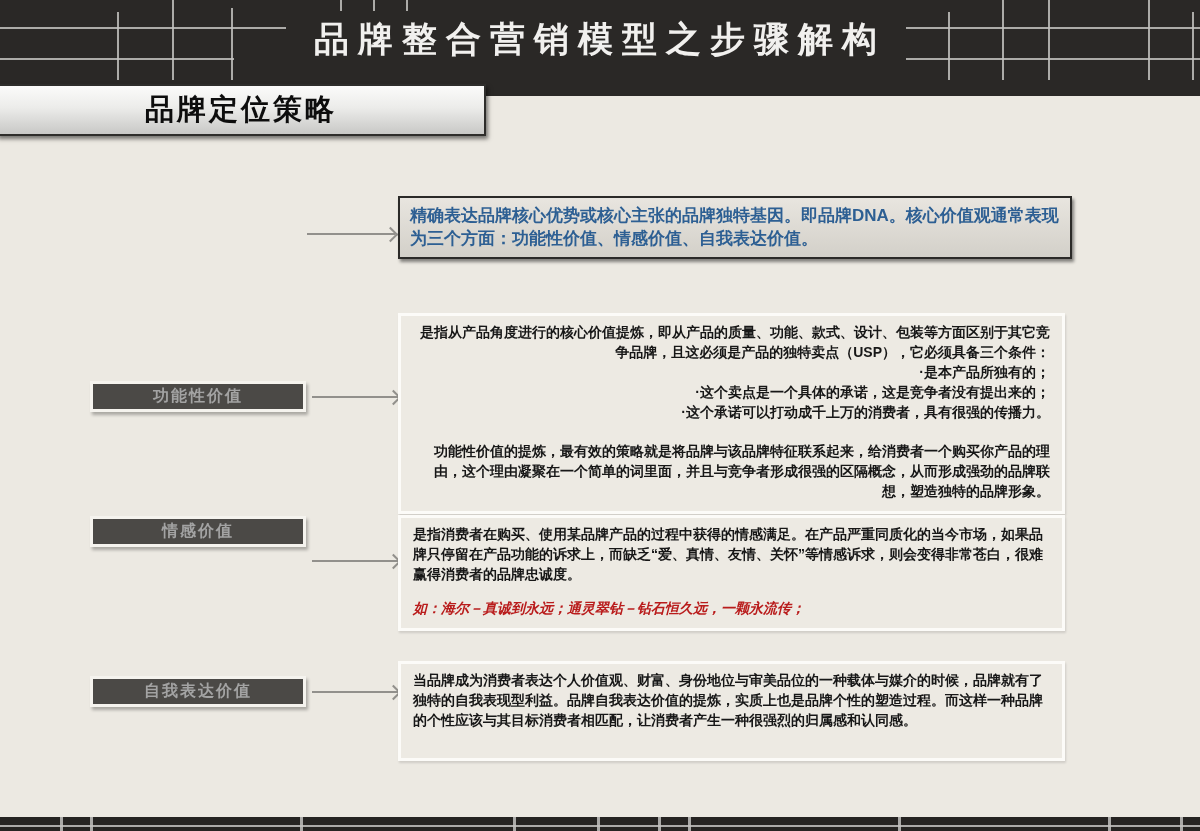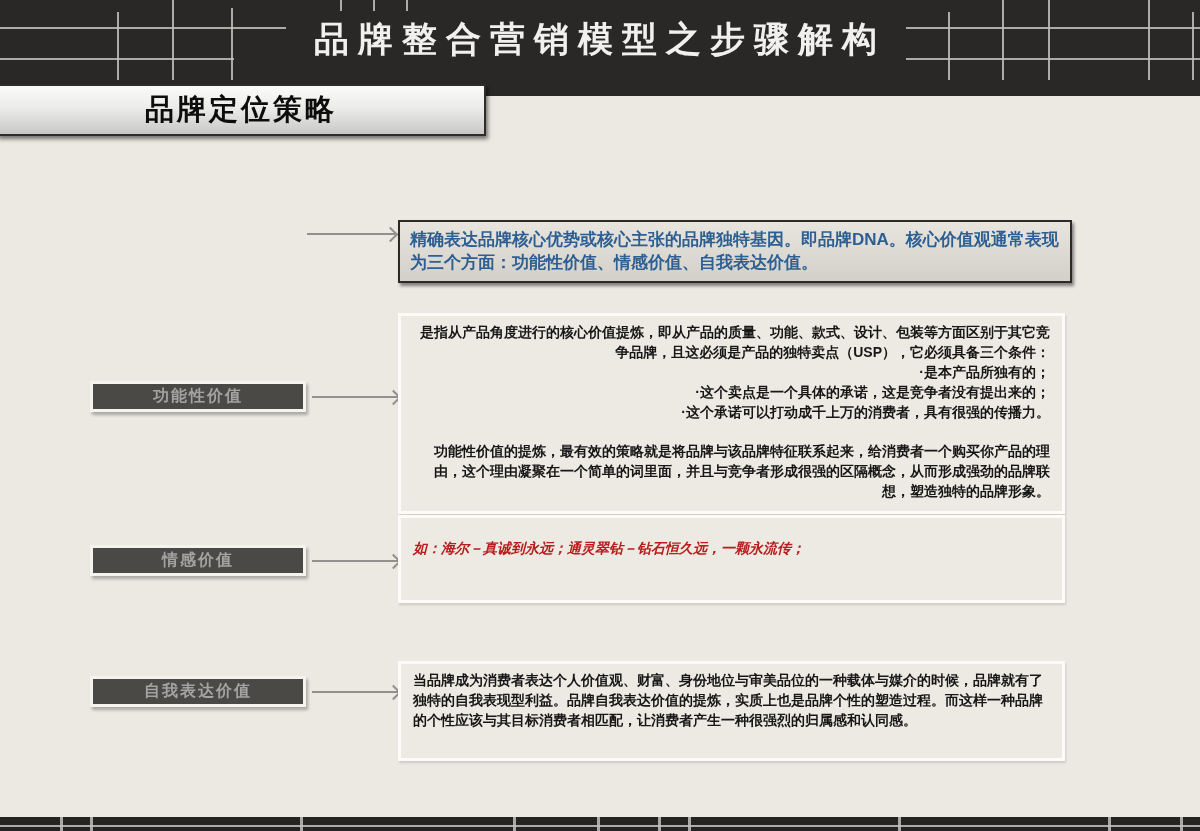--- a/index.html
+++ b/index.html
@@ -34,21 +34,21 @@
   .label-core{top:210px;width:205px;height:48px;background:#757270;color:#dddbd6;font-size:25px;}
   .label-small{width:216px;height:31px;background:#4b4946;color:#a3a3a3;font-size:16px;font-weight:600;}
   
   .arrow{position:absolute;border-top:2px solid #92908c;}
   .arrow::after{
     content:"";position:absolute;right:-1px;top:-6px;width:9px;height:9px;
     border-top:2px solid #92908c;border-right:2px solid #92908c;transform:rotate(45deg);
   }
   
   .core-desc{
-    position:absolute;left:398px;top:220px;width:674px;box-sizing:border-box;
+    position:absolute;left:398px;top:196px;width:674px;box-sizing:border-box;
     border:2px solid #2b2a28;
     background:linear-gradient(180deg,#e8e5df 0%,#d3d0c9 100%);
     box-shadow:2px 3px 3px rgba(0,0,0,.45);
     padding:6px 10px;color:#2d5f93;font-size:17px;font-weight:600;line-height:1.38;
   }
   .desc-box{
     position:absolute;left:398px;width:667px;box-sizing:border-box;
     border:3px solid #fcfbf8;background:#edeae3;box-shadow:1px 2px 2px rgba(0,0,0,.12);
     padding:7px 12px 9px 12px;color:#171717;font-size:14px;font-weight:700;line-height:1.42;
   }
@@ -96,25 +96,26 @@
   <div class="arrow" style="left:312px;top:396px;width:86px;"></div>
   <div class="desc-box" style="top:313px;min-height:162px;text-align:right;">
     <div class="desc-text">是指从产品角度进行的核心价值提炼，即从产品的质量、功能、款式、设计、包装等方面区别于其它竞争品牌，且这必须是产品的独特卖点（USP），它必须具备三个条件：
 ·是本产品所独有的；
 ·这个卖点是一个具体的承诺，这是竞争者没有提出来的；
 ·这个承诺可以打动成千上万的消费者，具有很强的传播力。
 
 功能性价值的提炼，最有效的策略就是将品牌与该品牌特征联系起来，给消费者一个购买你产品的理由，这个理由凝聚在一个简单的词里面，并且与竞争者形成很强的区隔概念，从而形成强劲的品牌联想，塑造独特的品牌形象。</div>
   </div>
 
-  <div class="label-box label-small" style="top:545px;">
+  <div class="label-box label-small" style="top:516px;">
     <span>情感价值</span>
   </div>
   <div class="arrow" style="left:312px;top:560px;width:86px;"></div>
   <div class="desc-box" style="top:515px;min-height:88px;">
+    <div class="desc-text">是指消费者在购买、使用某品牌产品的过程中获得的情感满足。在产品严重同质化的当今市场，如果品牌只停留在产品功能的诉求上，而缺乏“爱、真情、友情、关怀”等情感诉求，则会变得非常苍白，很难赢得消费者的品牌忠诚度。</div>
     <div class="example-text">如：海尔－真诚到永远；通灵翠钻－钻石恒久远，一颗永流传；</div>
   </div>
 
   <div class="label-box label-small" style="top:676px;">
     <span>自我表达价值</span>
   </div>
   <div class="arrow" style="left:312px;top:691px;width:86px;"></div>
   <div class="desc-box" style="top:661px;min-height:100px;">
     <div class="desc-text">当品牌成为消费者表达个人价值观、财富、身份地位与审美品位的一种载体与媒介的时候，品牌就有了独特的自我表现型利益。品牌自我表达价值的提炼，实质上也是品牌个性的塑造过程。而这样一种品牌的个性应该与其目标消费者相匹配，让消费者产生一种很强烈的归属感和认同感。</div>
   </div>

